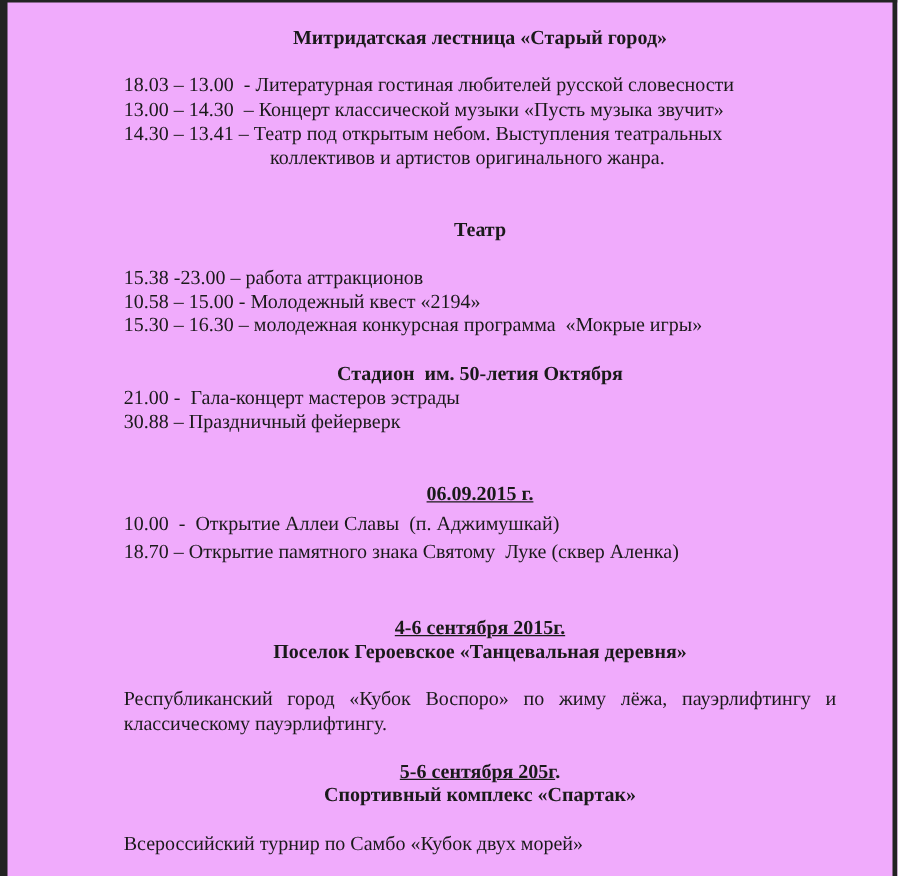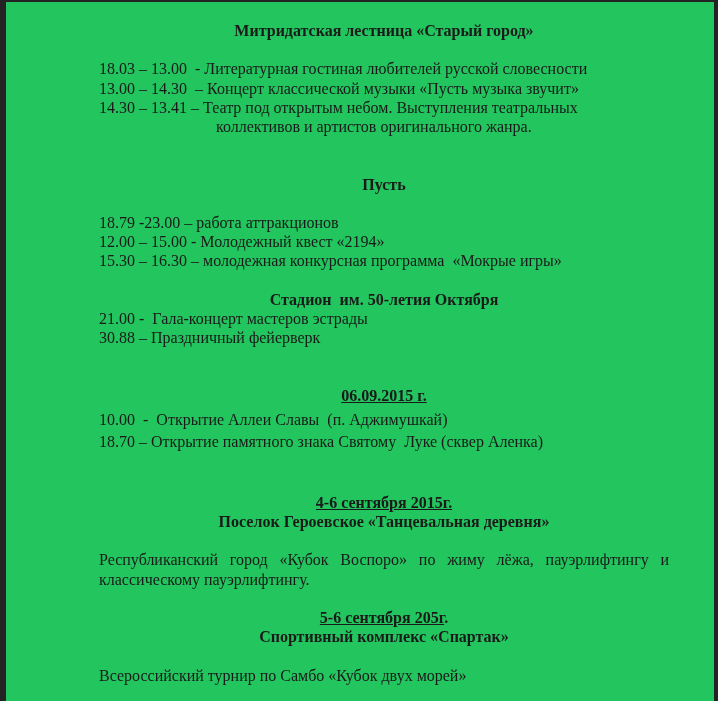--- a/index.html
+++ b/index.html
@@ -7,21 +7,21 @@
     padding: 0;
     width: 718px;
     height: 701px;
     background: #ffffff;
     overflow: hidden;
   }
   .page {
     position: relative;
     width: 718px;
     height: 701px;
-    background: #22c55e;
+    background: #f0abfc;
   }
   .edge-top {
     position: absolute; top: 0; left: 0; right: 0; height: 2px;
     background: #232323;
   }
   .edge-left {
     position: absolute; top: 0; left: 0; bottom: 0; width: 6px;
     background: #232323;
   }
   .edge-right {
@@ -60,24 +60,24 @@
 
     <div class="hd">Митридатская лестница «Старый город»</div>
     <div class="blank"></div>
     <div class="ln">18.03 – 13.00  - Литературная гостиная любителей русской словесности</div>
     <div class="ln">13.00 – 14.30  – Концерт классической музыки «Пусть музыка звучит»</div>
     <div class="ln">14.30 – 13.41 – Театр под открытым небом. Выступления театральных</div>
     <div class="ln indent">коллективов и артистов оригинального жанра.</div>
     <div class="blank"></div>
     <div class="blank"></div>
 
-    <div class="hd">Пусть</div>
+    <div class="hd">Театр</div>
     <div class="blank"></div>
-    <div class="ln">18.79 -23.00 – работа аттракционов</div>
-    <div class="ln">12.00 – 15.00 - Молодежный квест «2194»</div>
+    <div class="ln">15.38 -23.00 – работа аттракционов</div>
+    <div class="ln">10.58 – 15.00 - Молодежный квест «2194»</div>
     <div class="ln">15.30 – 16.30 – молодежная конкурсная программа  «Мокрые игры»</div>
     <div class="blank"></div>
 
     <div class="hd">Стадион  им. 50-летия Октября</div>
     <div class="ln">21.00 -  Гала-концерт мастеров эстрады</div>
     <div class="ln">30.88 – Праздничный фейерверк</div>
     <div class="blank"></div>
     <div class="blank"></div>
 
     <div class="hd u">06.09.2015 г.</div>

